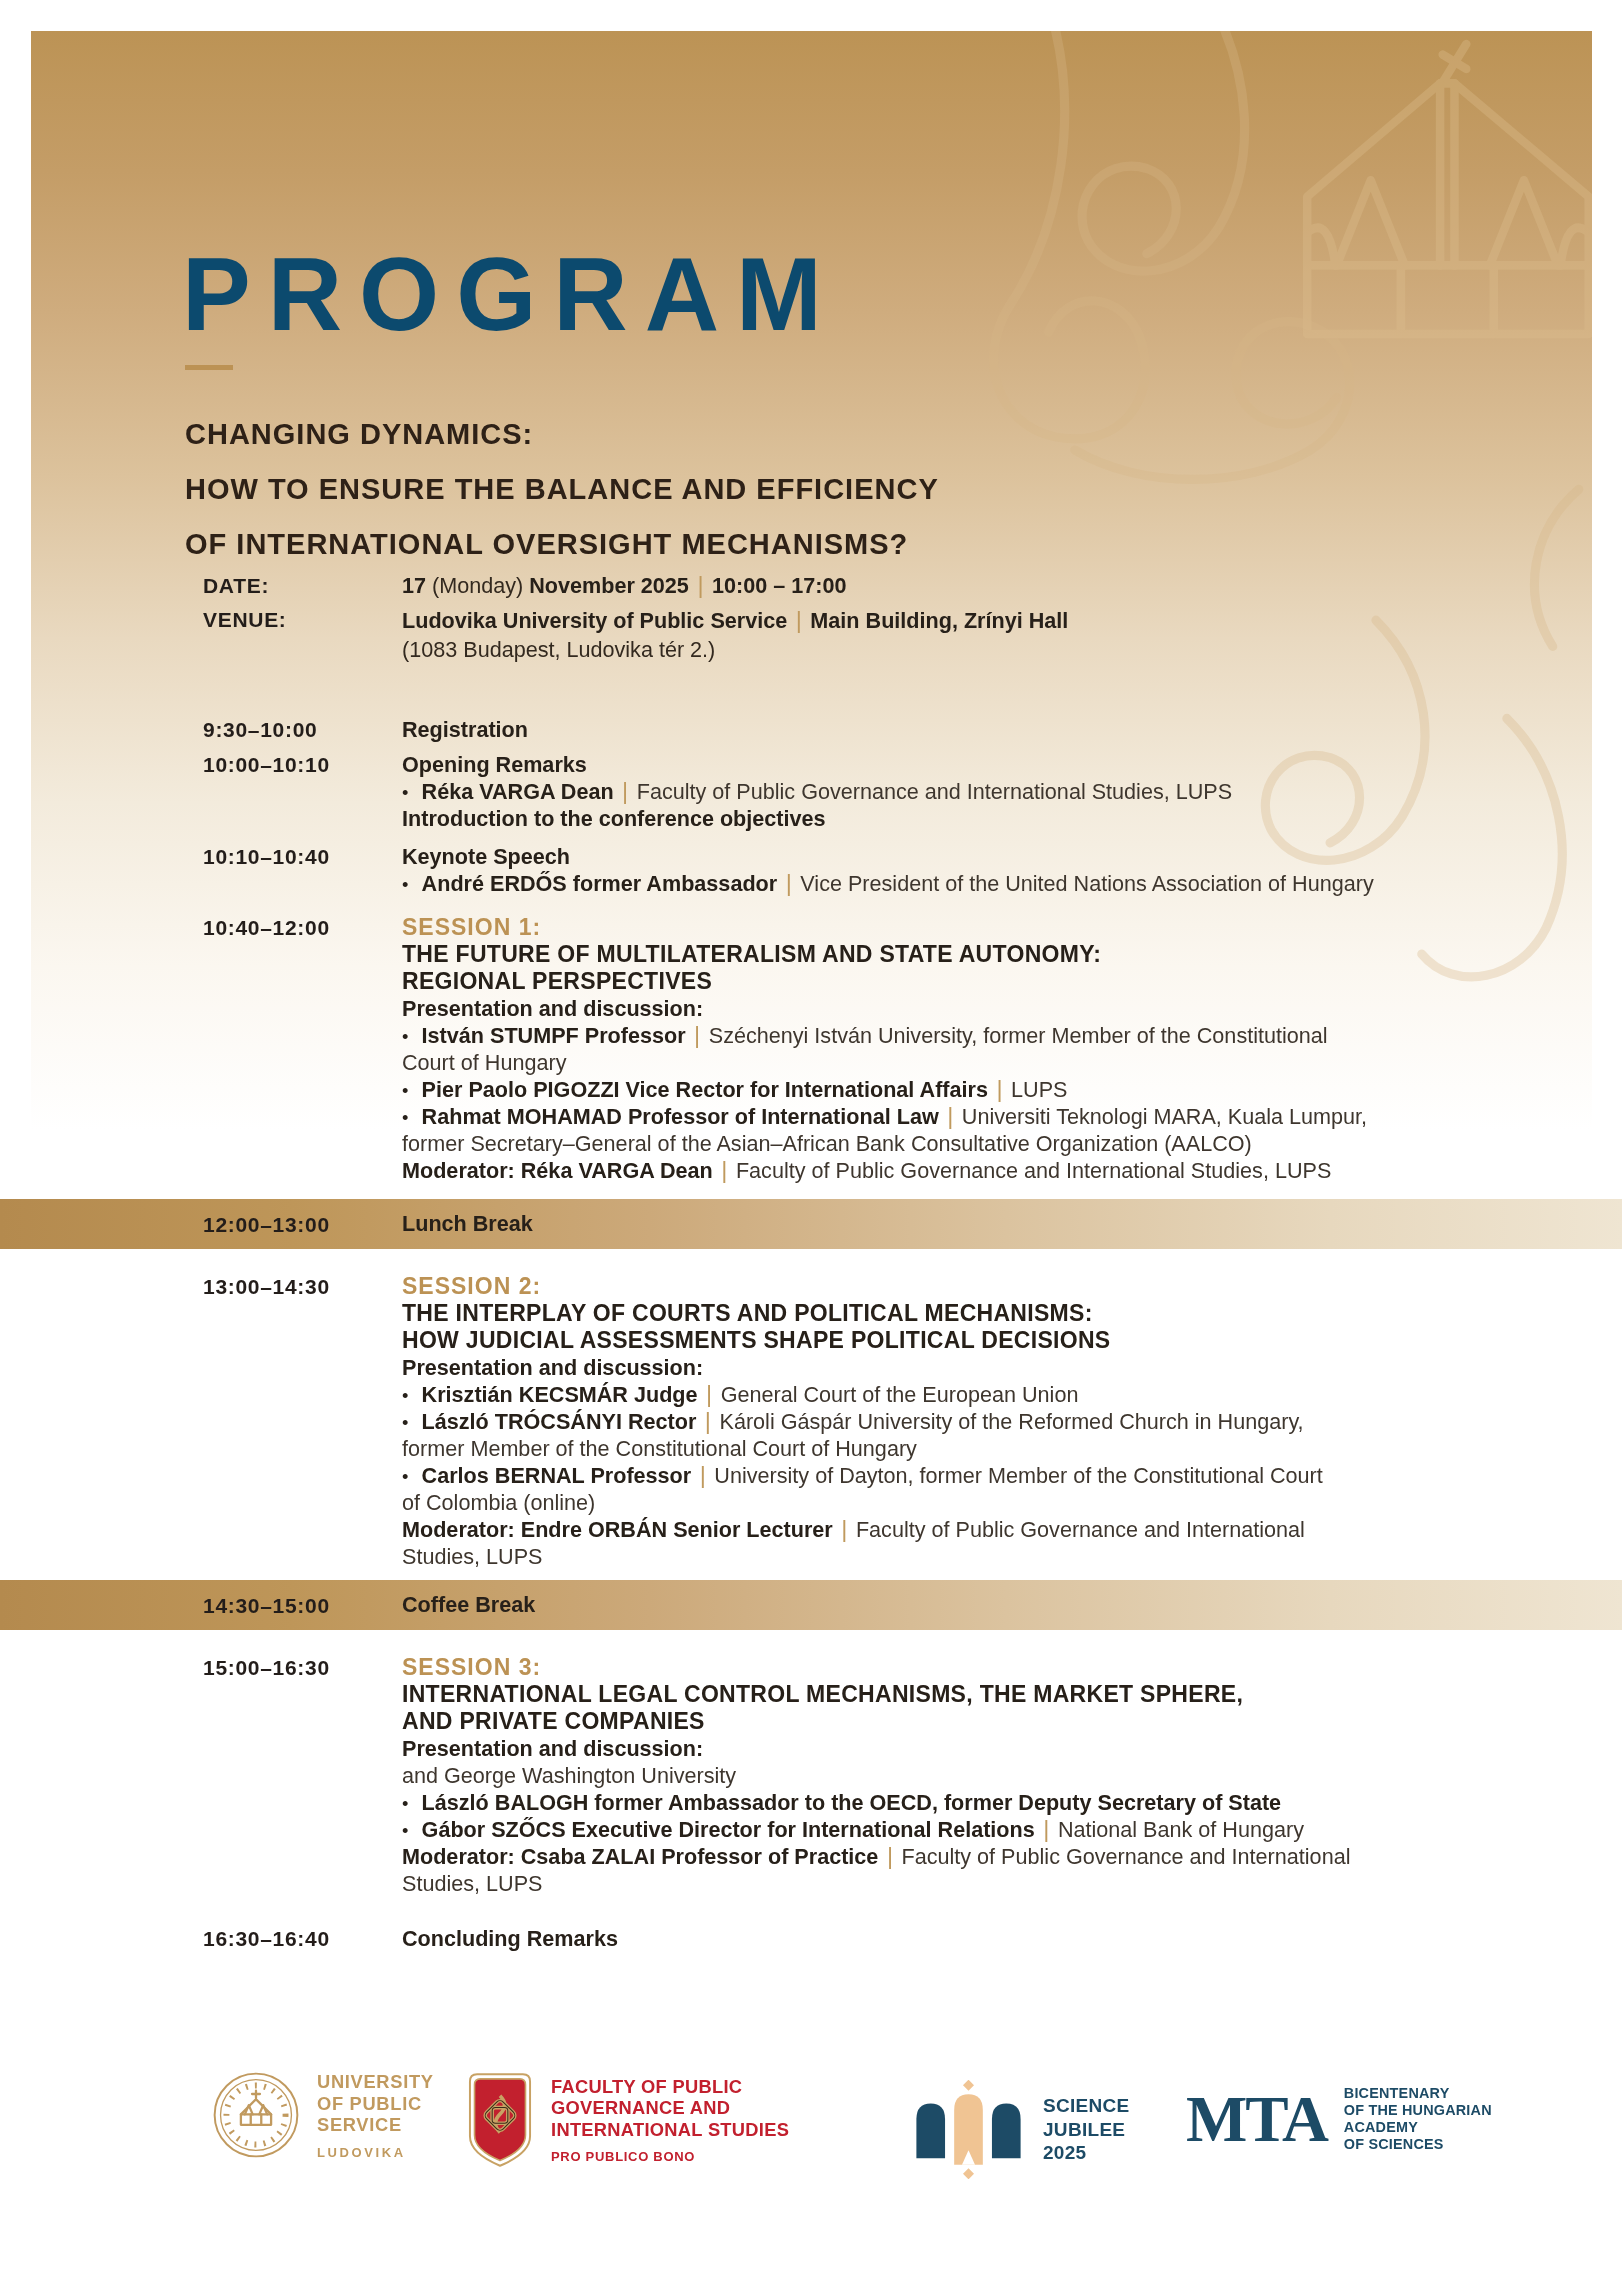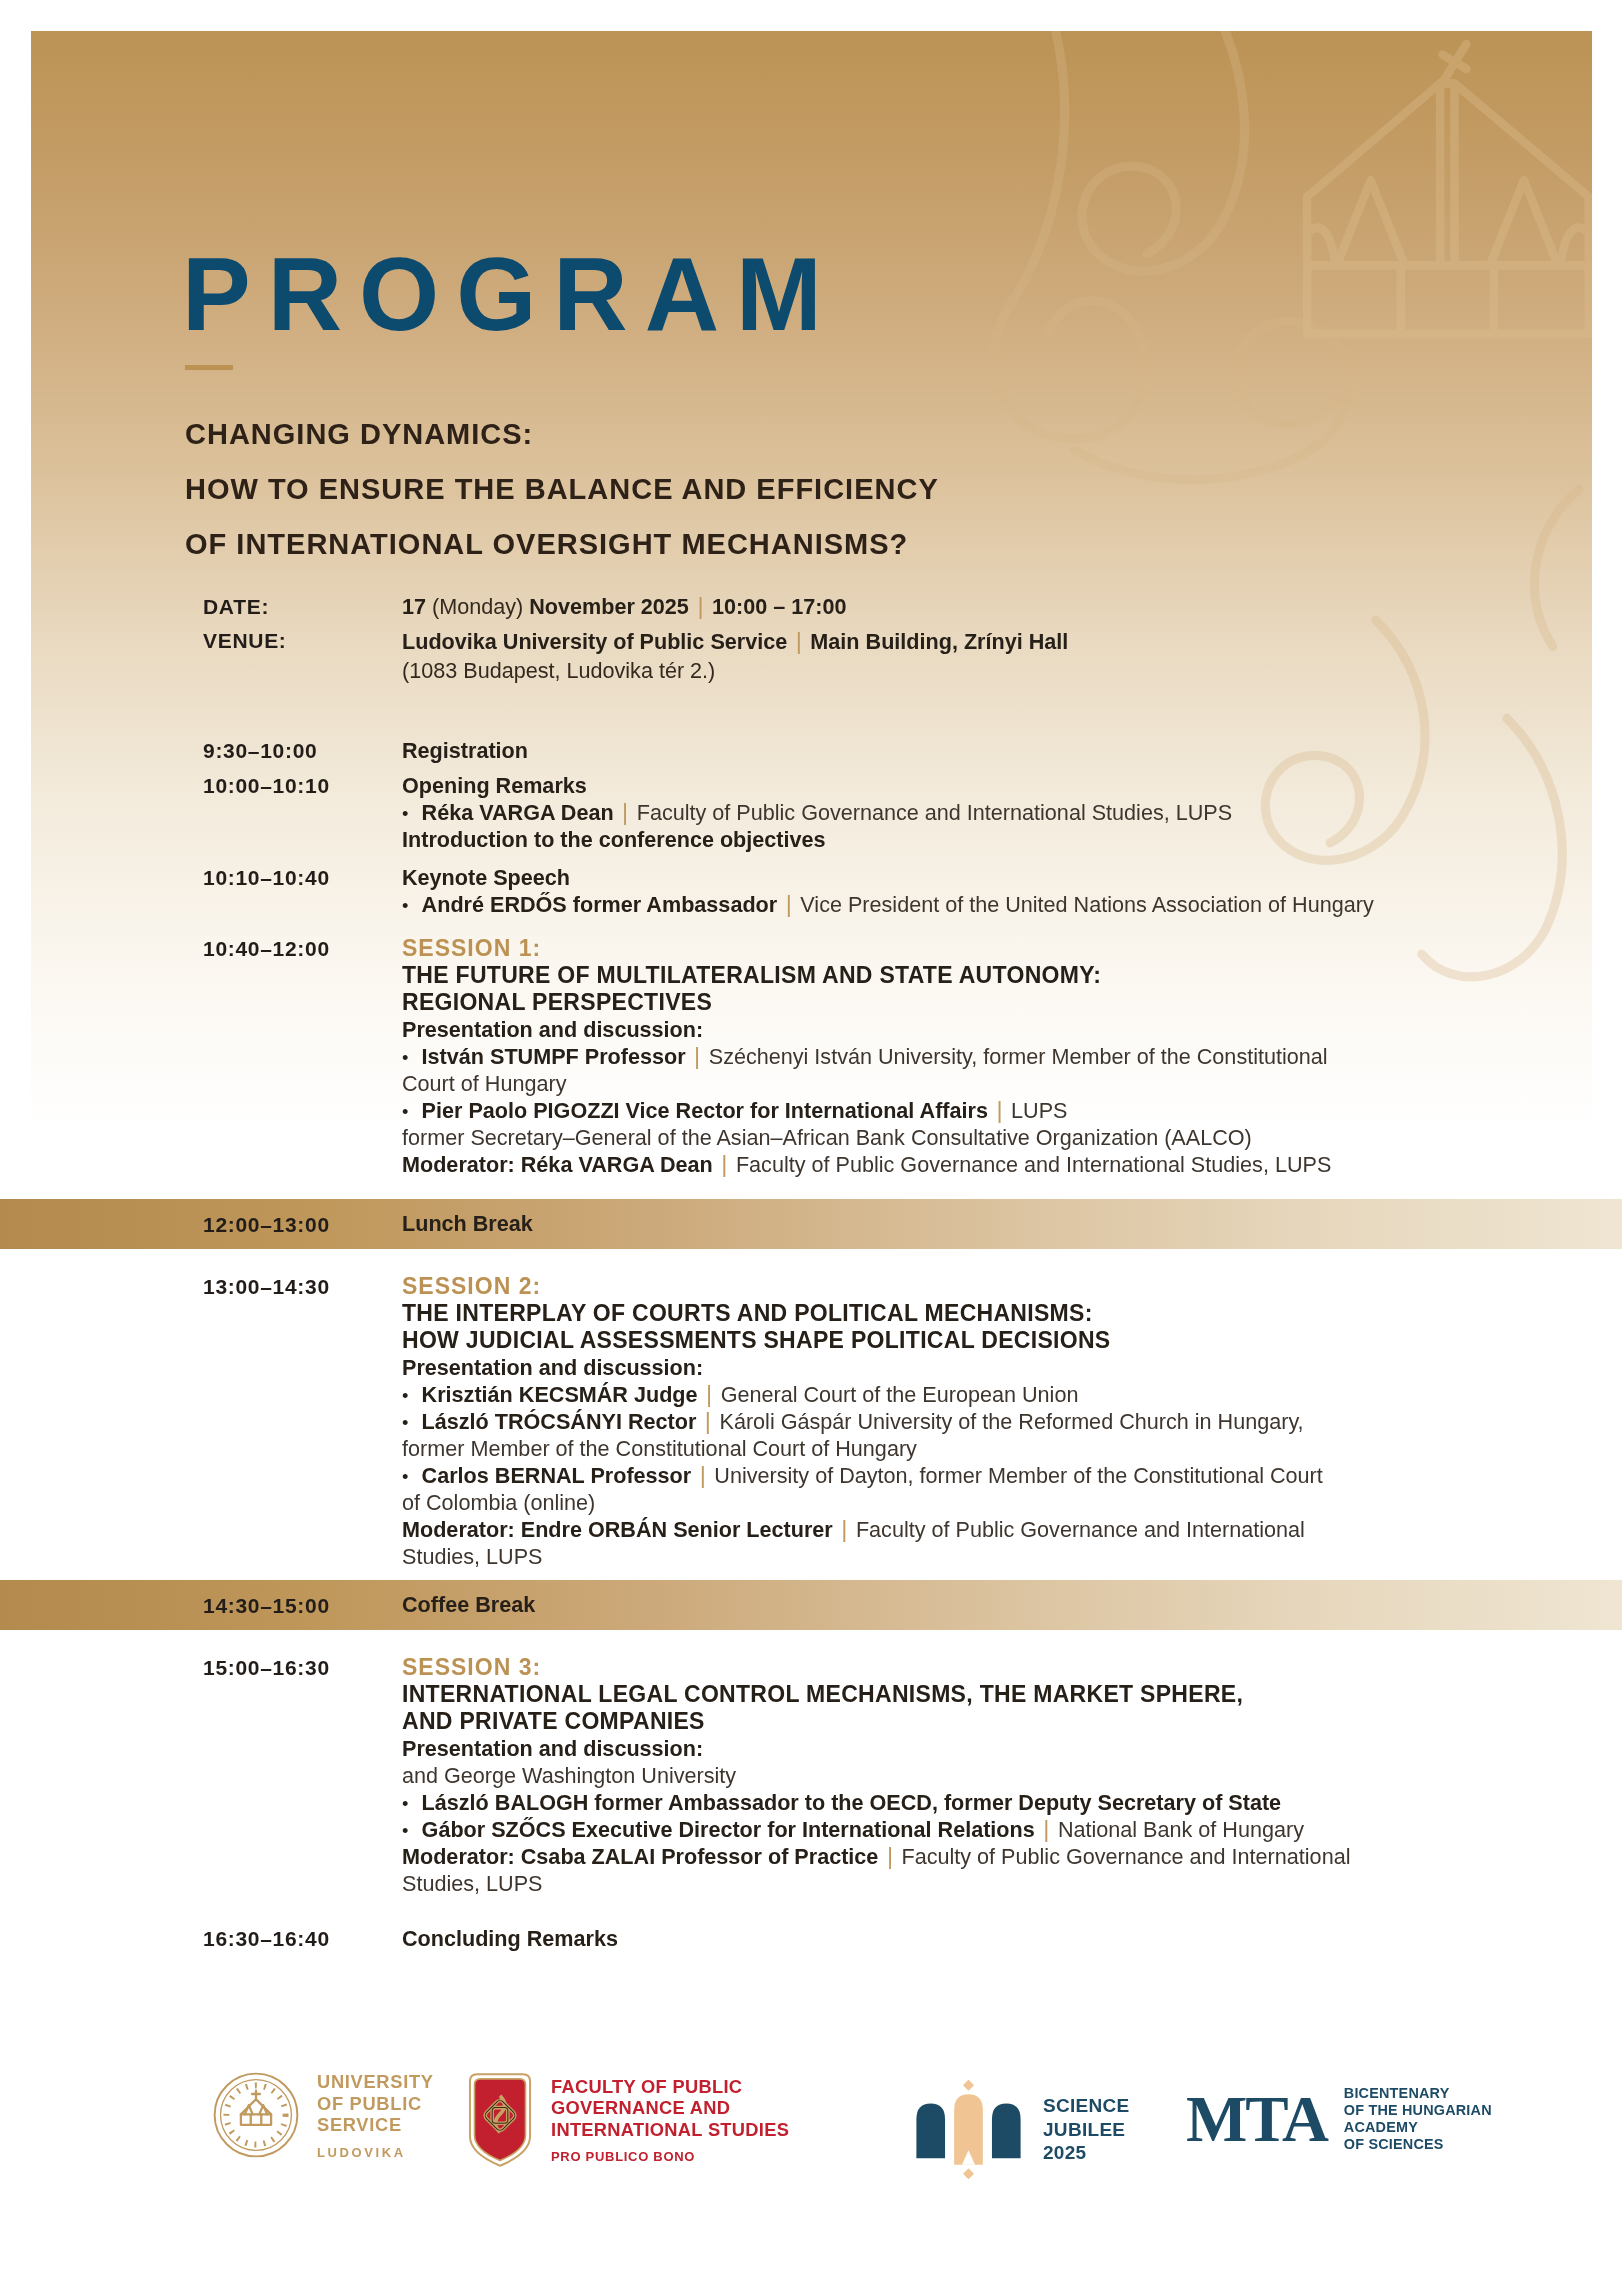--- a/index.html
+++ b/index.html
@@ -14,21 +14,21 @@
   .watermark{position:absolute;top:0;right:0;opacity:0.55;}
 
   .title{position:absolute;left:182px;top:243px;font-size:103px;font-weight:700;
     letter-spacing:17px;color:#0c4a6e;line-height:1;}
   .title-dash{position:absolute;left:185px;top:365px;width:48px;height:4.6px;background:#BC9254;}
   .subtitle{position:absolute;left:185px;top:407px;font-size:29px;font-weight:700;
     letter-spacing:1px;color:#2E2117;line-height:55px;white-space:nowrap;}
 
   
   .sched{position:absolute;left:203px;right:39px;}
-  #sec0{top:593px;} #sec1{top:1273px;} #sec2{top:1654px;}
+  #sec0{top:572px;} #sec1{top:1273px;} #sec2{top:1654px;}
   .row{display:flex;align-items:flex-start;}
   .tm{flex:0 0 199px;font-weight:700;font-size:21px;letter-spacing:0.7px;
       color:#231D1A;line-height:27px;white-space:nowrap;}
   .ct{flex:1 1 auto;font-size:21.6px;min-width:0;}
   .ln{height:27px;line-height:27px;white-space:nowrap;}
   .venue .ln{height:29.4px;line-height:29.4px;}
   .b{font-weight:700;color:#272019;}
   .r{font-weight:400;color:#33291F;}
   .i{font-weight:400;color:#3E362E;}
   .p{color:#C09A5E;font-weight:300;padding:0 8.5px;font-size:23.6px;}
@@ -140,20 +140,21 @@
       <div class="row" style="margin-top: 16.4px;">
         <div class="tm">10:40–12:00</div>
         <div class="ct">
           <div class="ln"><span class="g">SESSION 1:</span></div>
           <div class="ln"><span class="c">THE FUTURE OF MULTILATERALISM AND STATE AUTONOMY:</span></div>
           <div class="ln"><span class="c">REGIONAL PERSPECTIVES</span></div>
           <div class="ln"><span class="b">Presentation and discussion:</span></div>
           <div class="ln"><span class="bu">•</span><span class="b">István STUMPF Professor</span><span class="p">|</span><span class="i">Széchenyi István University, former Member of the Constitutional</span></div>
           <div class="ln"><span class="i">Court of Hungary</span></div>
           <div class="ln"><span class="bu">•</span><span class="b">Pier Paolo PIGOZZI Vice Rector for International Affairs</span><span class="p">|</span><span class="i">LUPS</span></div>
+          <div class="ln"><span class="bu">•</span><span class="b">Rahmat MOHAMAD Professor of International Law</span><span class="p">|</span><span class="i">Universiti Teknologi MARA, Kuala Lumpur,</span></div>
           <div class="ln"><span class="i">former Secretary–General of the Asian–African Bank Consultative Organization (AALCO)</span></div>
           <div class="ln"><span class="b">Moderator: Réka VARGA Dean</span><span class="p">|</span><span class="i">Faculty of Public Governance and International Studies, LUPS</span></div>
         </div>
       </div>
     </div>
   <div class="sched" id="sec1">
       <div class="row" style="margin-top: 0px;">
         <div class="tm">13:00–14:30</div>
         <div class="ct">
           <div class="ln"><span class="g">SESSION 2:</span></div>

